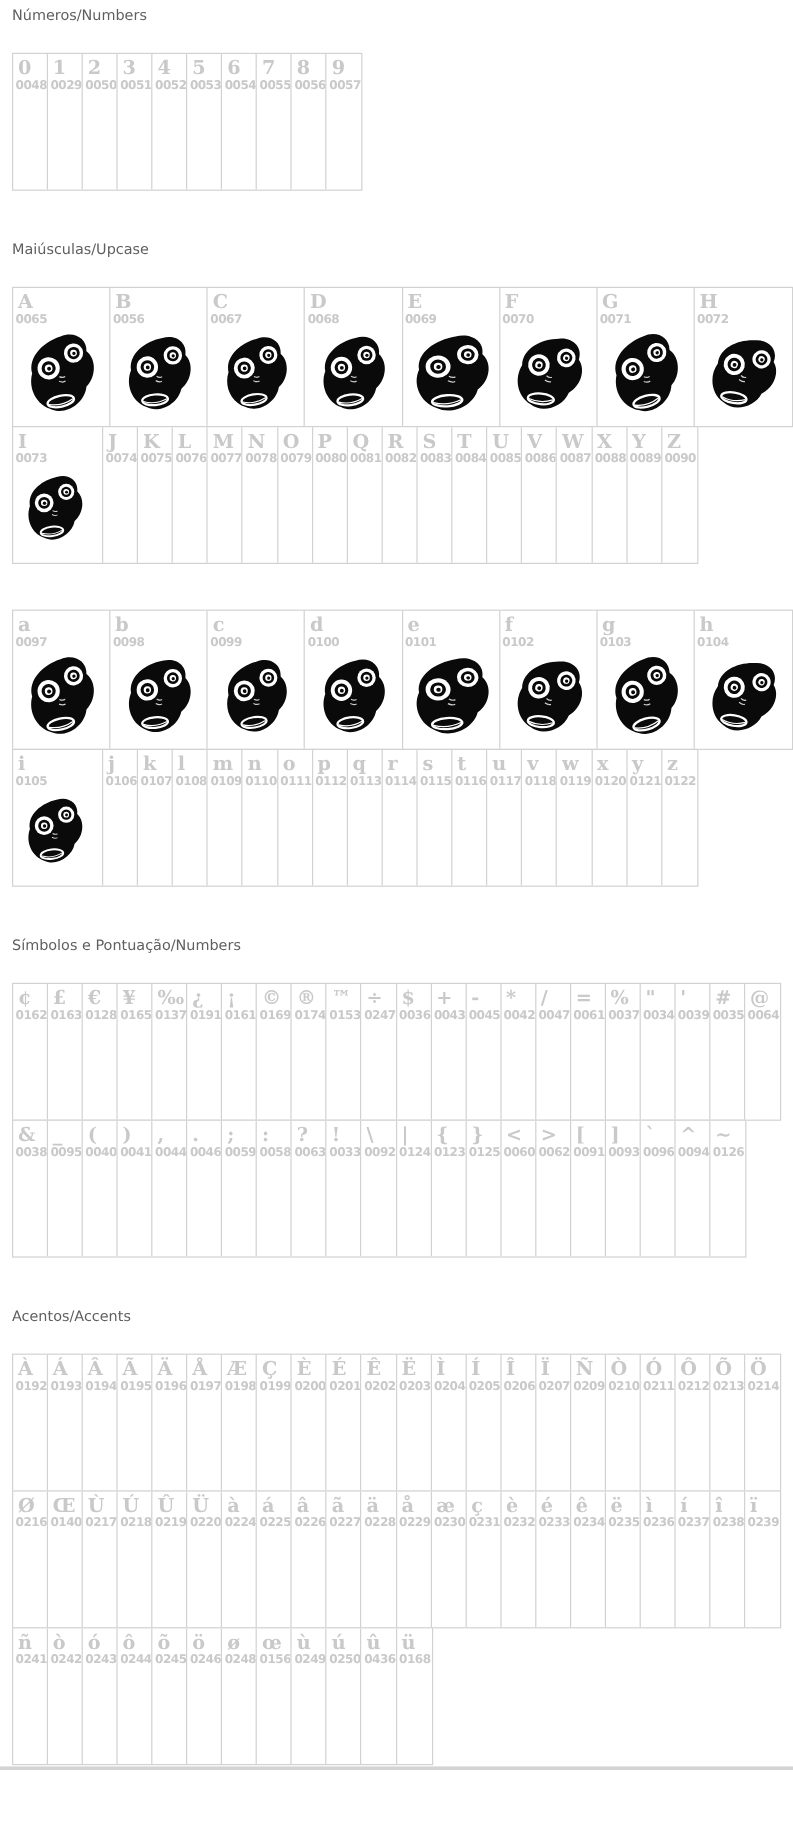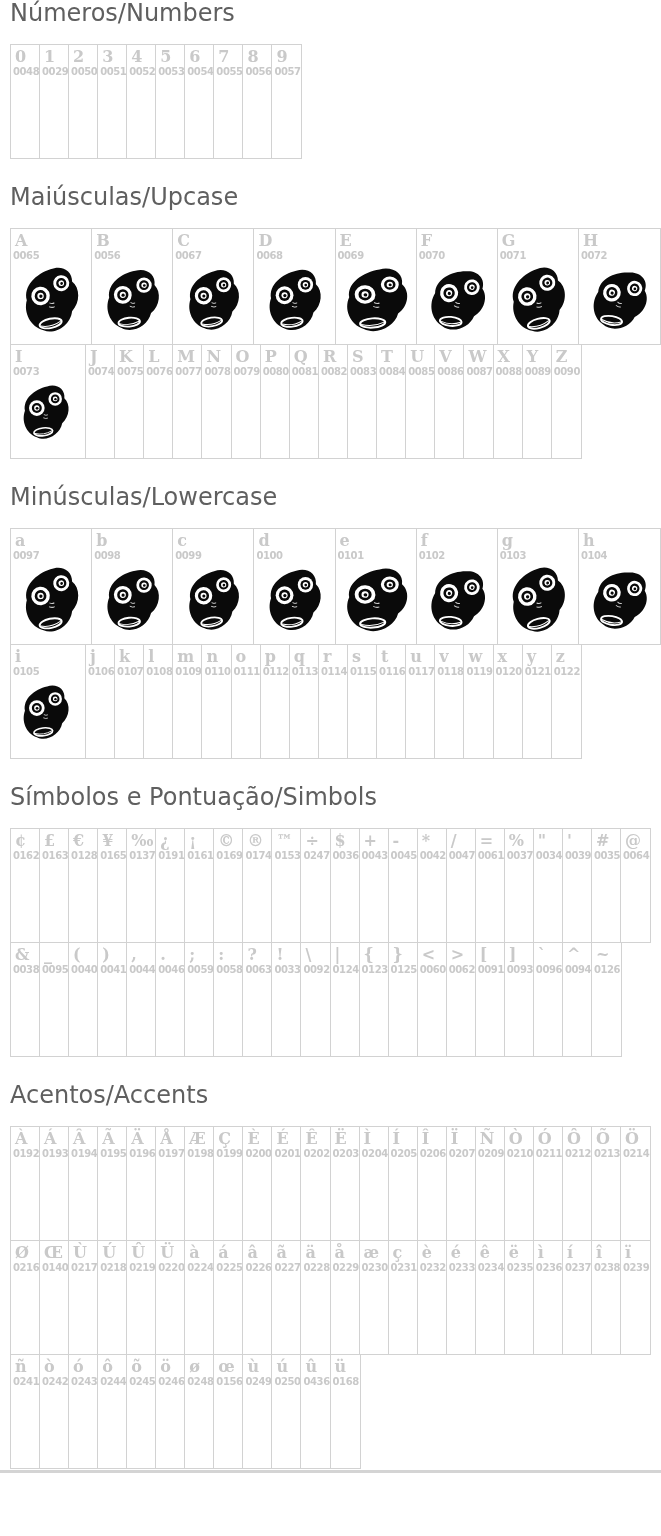--- a/index.html
+++ b/index.html
@@ -3,24 +3,24 @@
 <meta charset="utf-8">
 <style>
   :root{
     --title:#5f5f5f; --text:#c9c9c9; --border:#d2d2d2; --glyph:#0a0a0a;
     --bg:#ffffff; --strip:#d4d4d4;
   }
   *{box-sizing:border-box;}
   html,body{margin:0;padding:0;}
   body{width:661px;background:var(--bg);font-family:"DejaVu Sans",sans-serif;}
   .page{padding:2px 0 0 10px;}
-  section.section + section.section{margin-top:27px;}
+  section.section + section.section{margin-top:38px;}
   .section-title{
     font-family:"DejaVu Sans","Liberation Sans",sans-serif;
-    font-size:24px;font-weight:400;color:var(--title);
+    font-size:12px;font-weight:400;color:var(--title);
     margin:0 0 20px 0;line-height:22px;letter-spacing:0;
   }
   .grid-row{display:flex;width:max-content;border:1px solid var(--border);background:#fff;}
   .grid-row + .grid-row{margin-top:-1px;}
   .cell{border-right:1px solid var(--border);padding:3px 0 0 2px;overflow:hidden;position:relative;}
   .cell:last-child{border-right:none;}
   .row-narrow  .cell{width:29.05px;height:113px;}
   .row-glyphs  .cell{width:81.13px;height:115px;}
   .row-wide-first .cell{width:29.12px;height:113px;}
   .row-wide-first .cell.wide{width:75px;}
@@ -355,21 +355,20 @@
             <span class="ch">Y</span>
             <span class="code">0089</span>
           </div>
           <div class="cell">
             <span class="ch">Z</span>
             <span class="code">0090</span>
           </div>
         </div>
       </section>
       <section class="section">
-        <h2 class="section-title">Minúsculas/Lowercase</h2>
         <div class="grid-row row-glyphs">
           <div class="cell">
             <span class="ch">a</span>
             <span class="code">0097</span>
             <svg class="face fv0" viewBox="0 0 100 112" xmlns="http://www.w3.org/2000/svg">
     <path d="M52 5 C70 -1 86 10 84 27 C96 38 94 61 80 73 C76 94 51 108 33 99 C13 92 4 69 11 50 C7 28 29 10 52 5 Z" fill="#0a0a0a"></path>
     <circle cx="33" cy="45" r="14.5" fill="#ffffff"></circle>
     <circle cx="33" cy="45" r="9.2" fill="#0a0a0a"></circle>
     <circle cx="33" cy="45" r="5" fill="#ffffff"></circle>
     <circle cx="33.5" cy="45.5" r="2.6" fill="#0a0a0a"></circle>
@@ -619,21 +618,21 @@
             <span class="ch">y</span>
             <span class="code">0121</span>
           </div>
           <div class="cell">
             <span class="ch">z</span>
             <span class="code">0122</span>
           </div>
         </div>
       </section>
       <section class="section">
-        <h2 class="section-title">Símbolos e Pontuação/Simbols</h2>
+        <h2 class="section-title">Símbolos e Pontuação/Numbers</h2>
         <div class="grid-row row-narrow">
           <div class="cell">
             <span class="ch">¢</span>
             <span class="code">0162</span>
           </div>
           <div class="cell">
             <span class="ch">£</span>
             <span class="code">0163</span>
           </div>
           <div class="cell">

